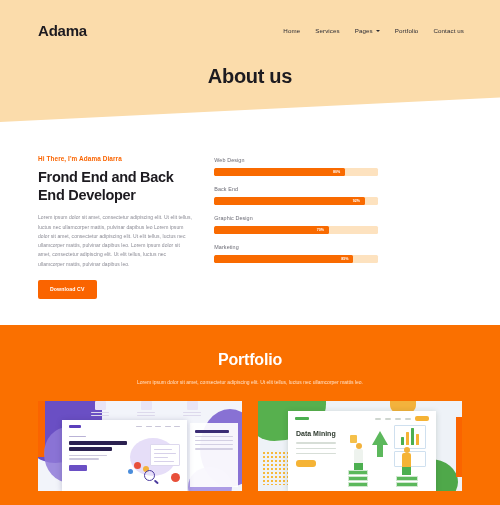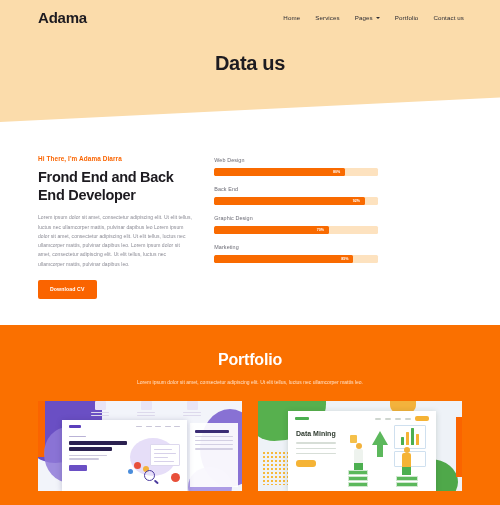--- a/index.html
+++ b/index.html
@@ -12,21 +12,21 @@
   .page { position: relative; width: 500px; height: 505px; background: #fff; }
 
   
   .hero {
     position: relative; width: 500px; height: 122px;
     background: #fbdcab;
     clip-path: polygon(0 0, 100% 0, 100% 80%, 0 100%);
   }
   .navbar {
     display: flex; justify-content: space-between;
-    padding: 9px 36px 0 38px;
+    padding: 22px 36px 0 38px;
   }
   .logo {
     font-size: 15px; font-weight: bold; color: #1d1b20; letter-spacing: -0.2px;
   }
   .nav-links { display: flex; align-items: center; gap: 15px; }
   .nav-link {
     font-size: 6.2px; color: #2b2b33; letter-spacing: 0.1px;
     cursor: pointer; white-space: nowrap;
   }
   .nav-pages { display: flex; align-items: center; gap: 3px; cursor: pointer; }
@@ -198,21 +198,21 @@
         <div class="nav-link">Home</div>
         <div class="nav-link">Services</div>
         <div class="nav-pages">
           <span class="nav-link">Pages</span>
           <span class="caret"></span>
         </div>
         <div class="nav-link">Portfolio</div>
         <div class="nav-link">Contact us</div>
       </div>
     </div>
-    <div class="hero-title">Data us</div>
+    <div class="hero-title">About us</div>
   </div>
 
   <div class="about">
     <div class="about-left">
       <div class="tagline">Hi There, I'm Adama Diarra</div>
       <div class="about-heading">Frond End and Back End Developer</div>
       <div class="about-text">Lorem ipsum dolor sit amet, consectetur adipiscing elit. Ut elit tellus, luctus nec ullamcorper mattis, pulvinar dapibus leo Lorem ipsum dolor sit amet, consectetur adipiscing elit. Ut elit tellus, luctus nec ullamcorper mattis, pulvinar dapibus leo. Lorem ipsum dolor sit amet, consectetur adipiscing elit. Ut elit tellus, luctus nec ullamcorper mattis, pulvinar dapibus leo.</div>
       <button class="btn-cv">Download CV</button>
     </div>
 

